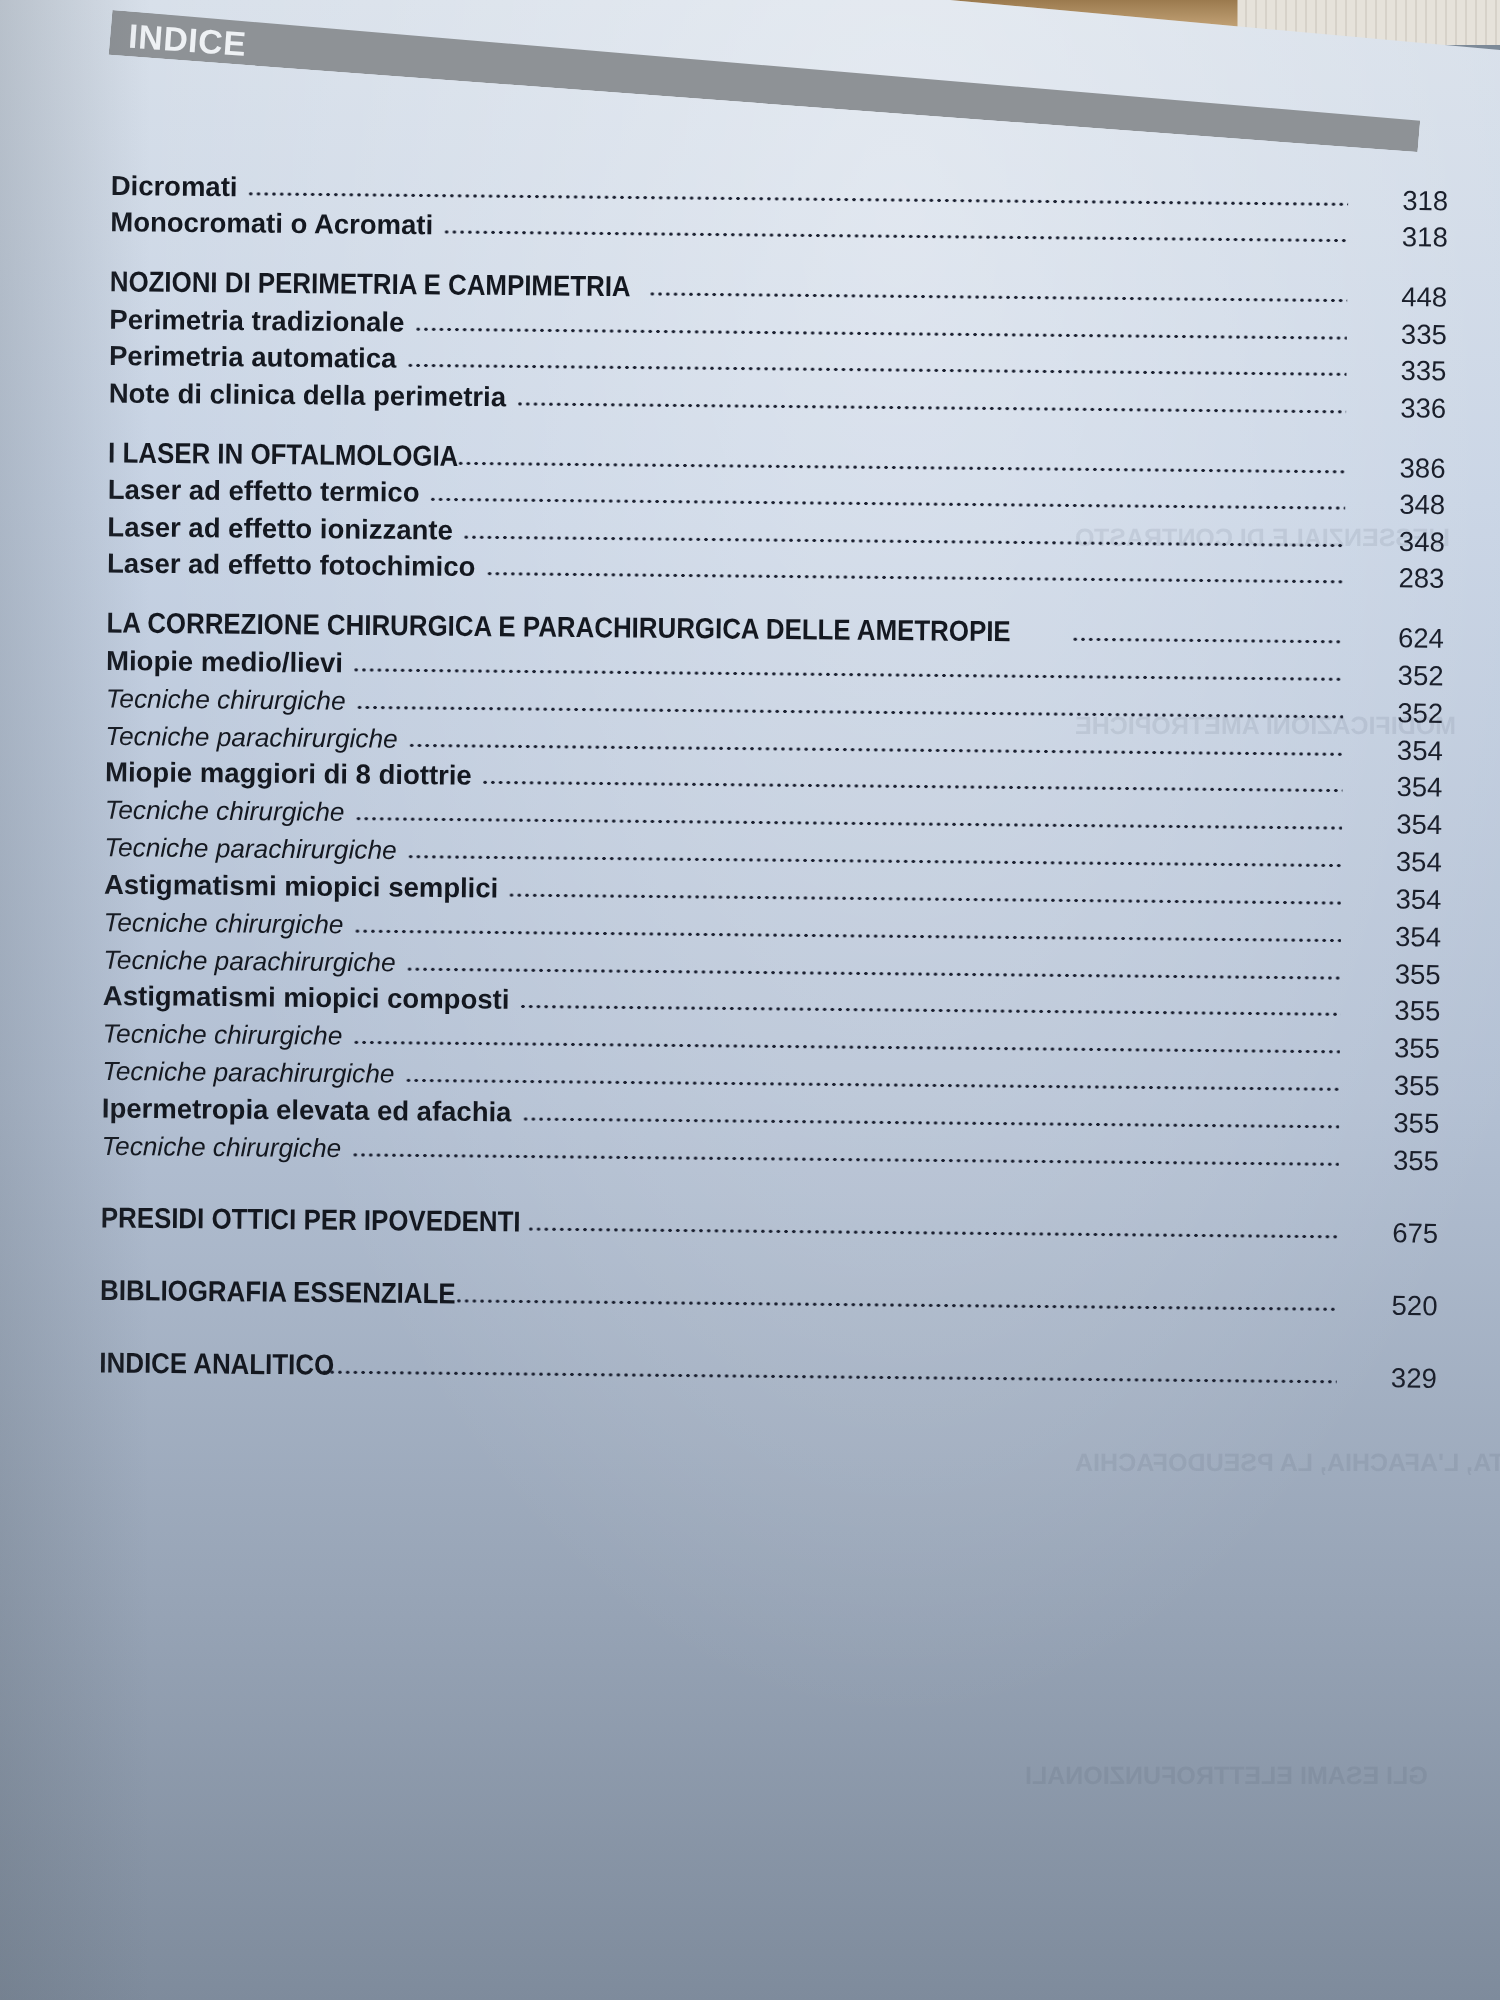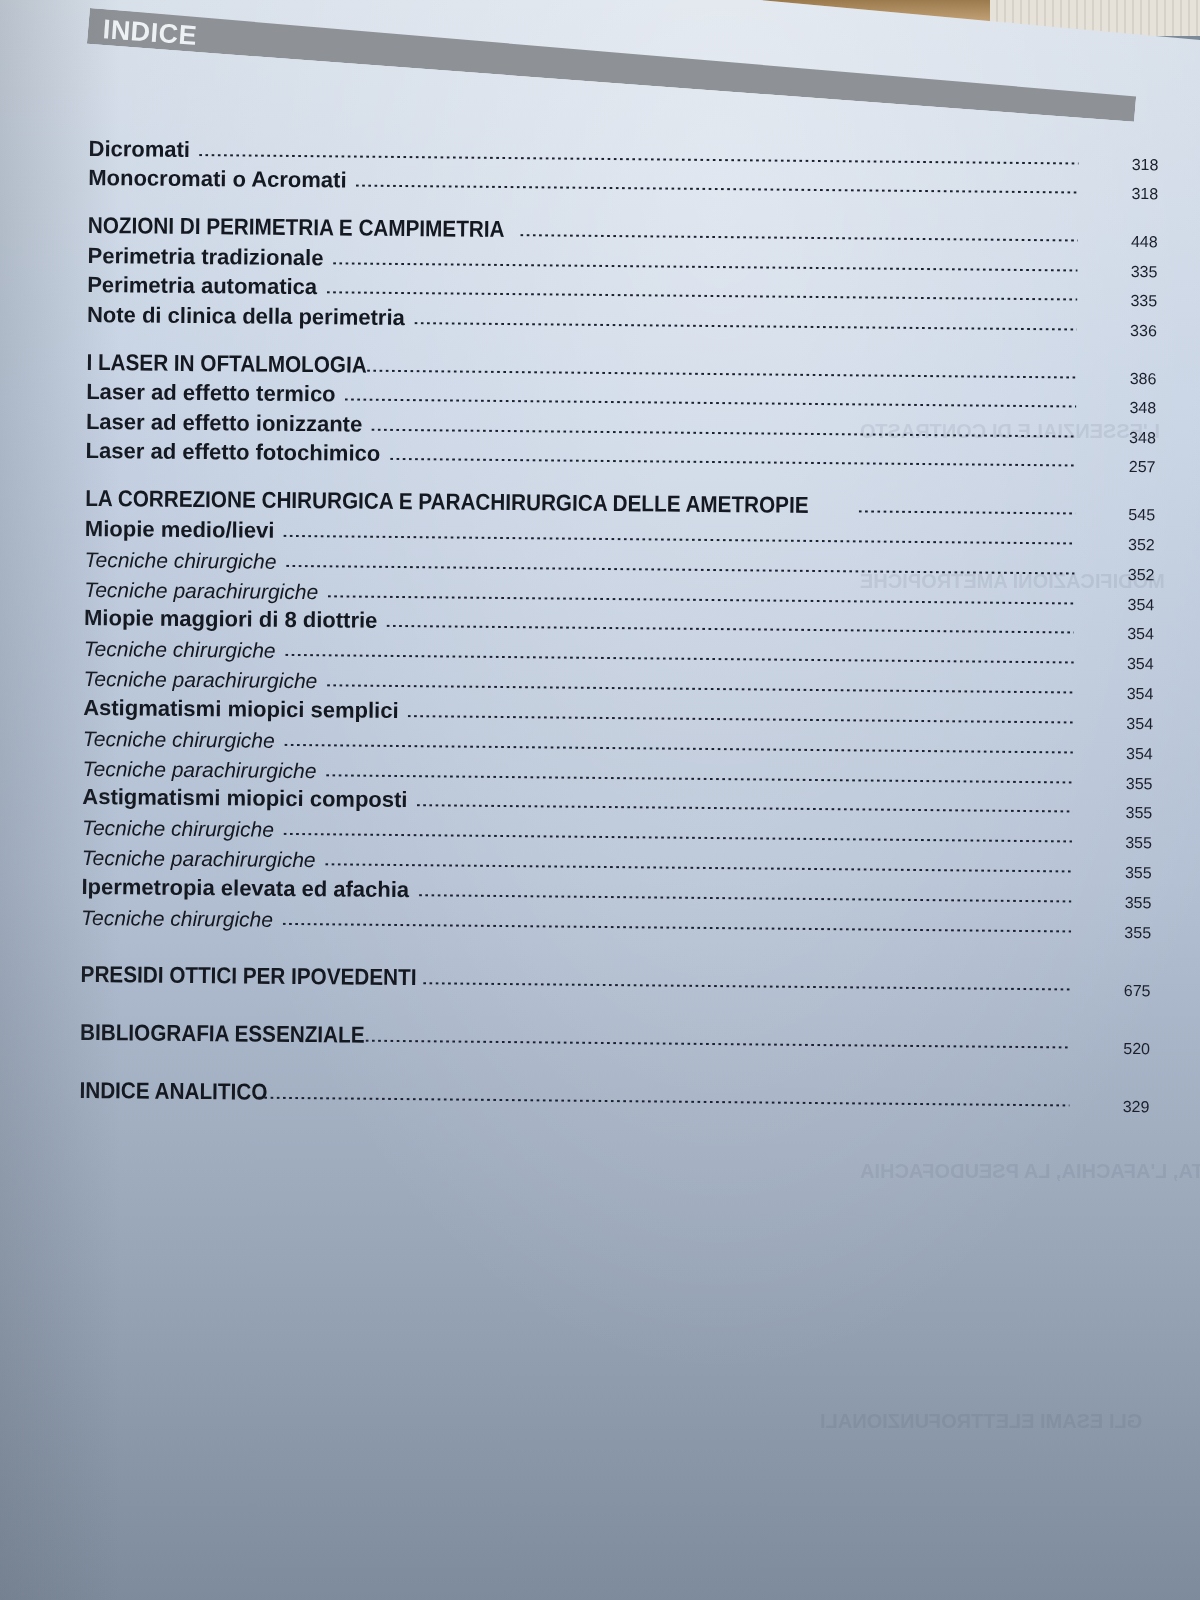--- a/index.html
+++ b/index.html
@@ -102,21 +102,21 @@
       margin-bottom: 6px;
       background-image: radial-gradient(circle, #1b2030 1.2px, transparent 1.5px);
       background-size: 6.2px 4px;
       background-repeat: repeat-x;
       margin-right: 80px;
     }
     .entry .page-num {
       position: absolute;
       right: 0;
       bottom: -2px;
-      font-size: 16px;
+      font-size: 22px;
       font-weight: normal;
       font-style: normal;
       color: #1a1f2b;
     }
     .t-section .label { font-size: 23px; font-weight: bold; text-transform: uppercase; transform: scaleX(0.9); transform-origin: 0 100%; margin-right: -40px;}
     .t-sub .label { font-size: 22px; font-weight: bold; }
     .t-item .label { font-size: 21px; font-style: italic; font-weight: normal; }
     .gap { height: 18px; }
     .gap-lg { height: 28px; }
 
@@ -191,27 +191,27 @@
           <span class="page-num">348</span>
         </div>
         <div class="entry t-sub" style="height: 29.5px;">
           <span class="label">Laser ad effetto ionizzante</span>
           <span class="leader"></span>
           <span class="page-num">348</span>
         </div>
         <div class="entry t-sub" style="height: 29.5px;">
           <span class="label">Laser ad effetto fotochimico</span>
           <span class="leader"></span>
-          <span class="page-num">257</span>
+          <span class="page-num">283</span>
         </div>
         <div class="gap"></div>
         <div class="entry t-section" style="height: 30px;">
           <span class="label">LA CORREZIONE CHIRURGICA E PARACHIRURGICA DELLE AMETROPIE</span>
           <span class="leader"></span>
-          <span class="page-num">545</span>
+          <span class="page-num">624</span>
         </div>
         <div class="entry t-sub" style="height: 29.5px;">
           <span class="label">Miopie medio/lievi</span>
           <span class="leader"></span>
           <span class="page-num">352</span>
         </div>
         <div class="entry t-item" style="height: 30px;">
           <span class="label">Tecniche chirurgiche</span>
           <span class="leader"></span>
           <span class="page-num">352</span>

